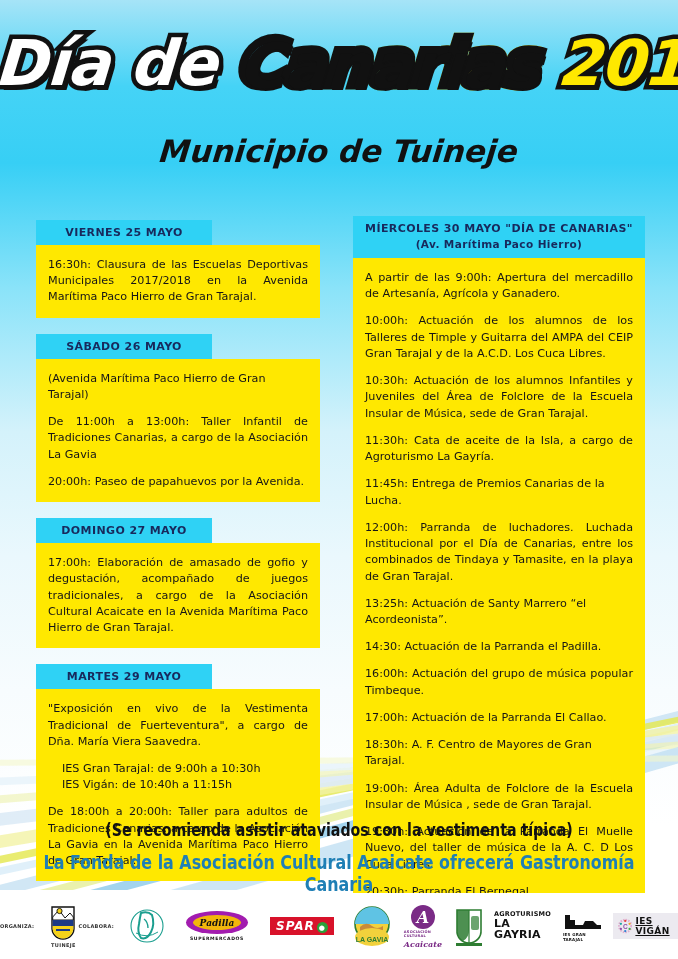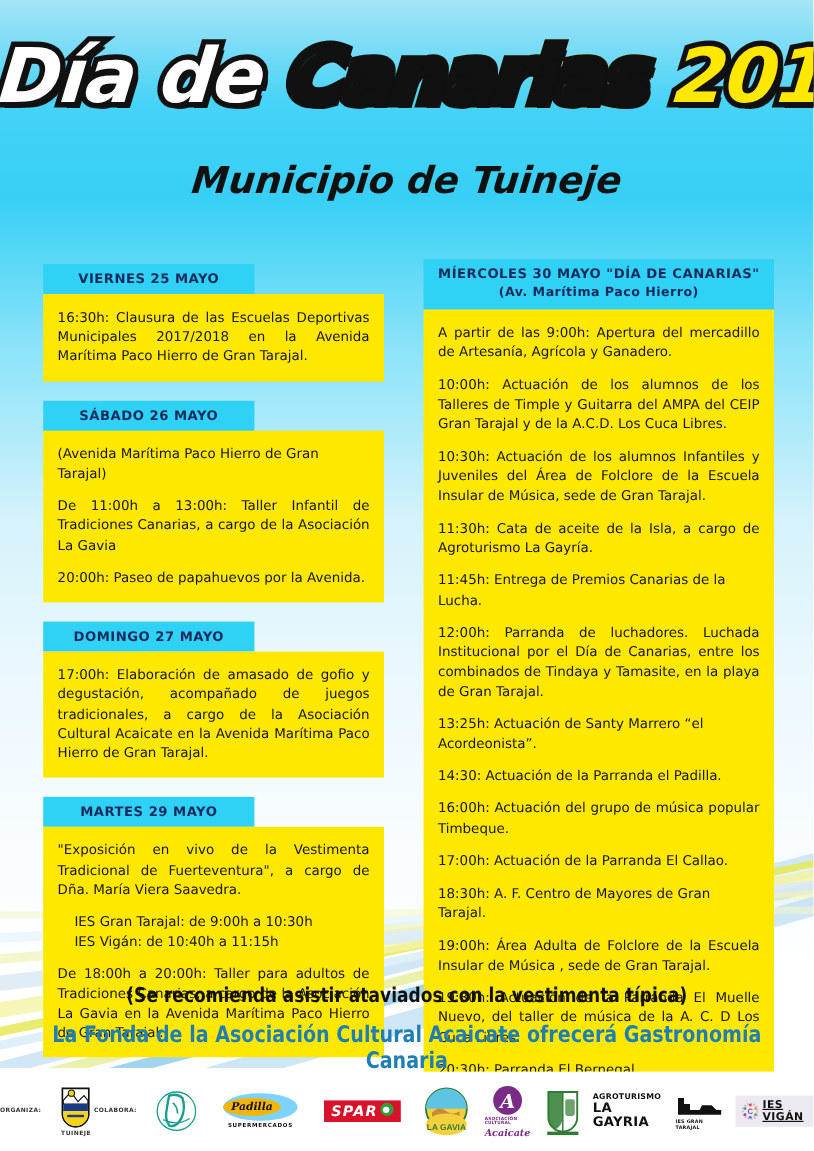--- a/index.html
+++ b/index.html
@@ -89,33 +89,33 @@
   
   .sponsors{
     position:absolute;left:0;top:893px;width:678px;height:66px;
     background:#ffffff;
     display:flex;align-items:center;
   }
   .slabel{font-size:5px;font-weight:bold;color:#333;letter-spacing:.3px;}
   .logo{display:flex;flex-direction:column;align-items:center;justify-content:center;}
   .logo .cap{font-size:5px;font-weight:bold;color:#333;margin-top:1px;letter-spacing:.4px;}
   .padilla{
-    background:#7dd3fc;border-radius:50%/50%;width:62px;height:23px;
-    display:flex;align-items:center;
+    background:#a21caf;border-radius:50%/50%;width:62px;height:23px;
+    display:flex;align-items:center;justify-content:center;
   }
   .padilla .in{
     background:#f2b60b;border-radius:50%/50%;width:48px;height:15px;
     color:#111;font-size:9px;font-weight:bold;font-style:italic;
     display:flex;align-items:center;justify-content:center;
     font-family:"DejaVu Serif","Liberation Serif",serif;
   }
   .padilla-cap{font-size:4.6px;font-weight:bold;color:#111;letter-spacing:.6px;margin-top:2px;}
   .spar{
     background:#d8122a;color:#fff;font-size:12px;font-weight:bold;font-style:italic;
-    letter-spacing:1px;padding:2px 6px;display:flex;align-items:flex-start;gap:2px;
+    letter-spacing:1px;padding:2px 6px;display:flex;align-items:flex-end;gap:2px;
   }
   .spar .leaf{
     width:11px;height:11px;border-radius:50%;background:#2aa13a;color:#fff;
     font-size:7px;display:flex;align-items:center;justify-content:center;
   }
   .agro{line-height:1.05;text-align:left;}
   .agro .a1{font-size:6.5px;font-weight:bold;color:#111;letter-spacing:.2px;}
   .agro .a2{font-size:11px;font-weight:bold;color:#111;letter-spacing:.2px;}
   .iesvigan{
     background:#eceaf0;padding:3px 5px;display:flex;align-items:center;gap:3px;

